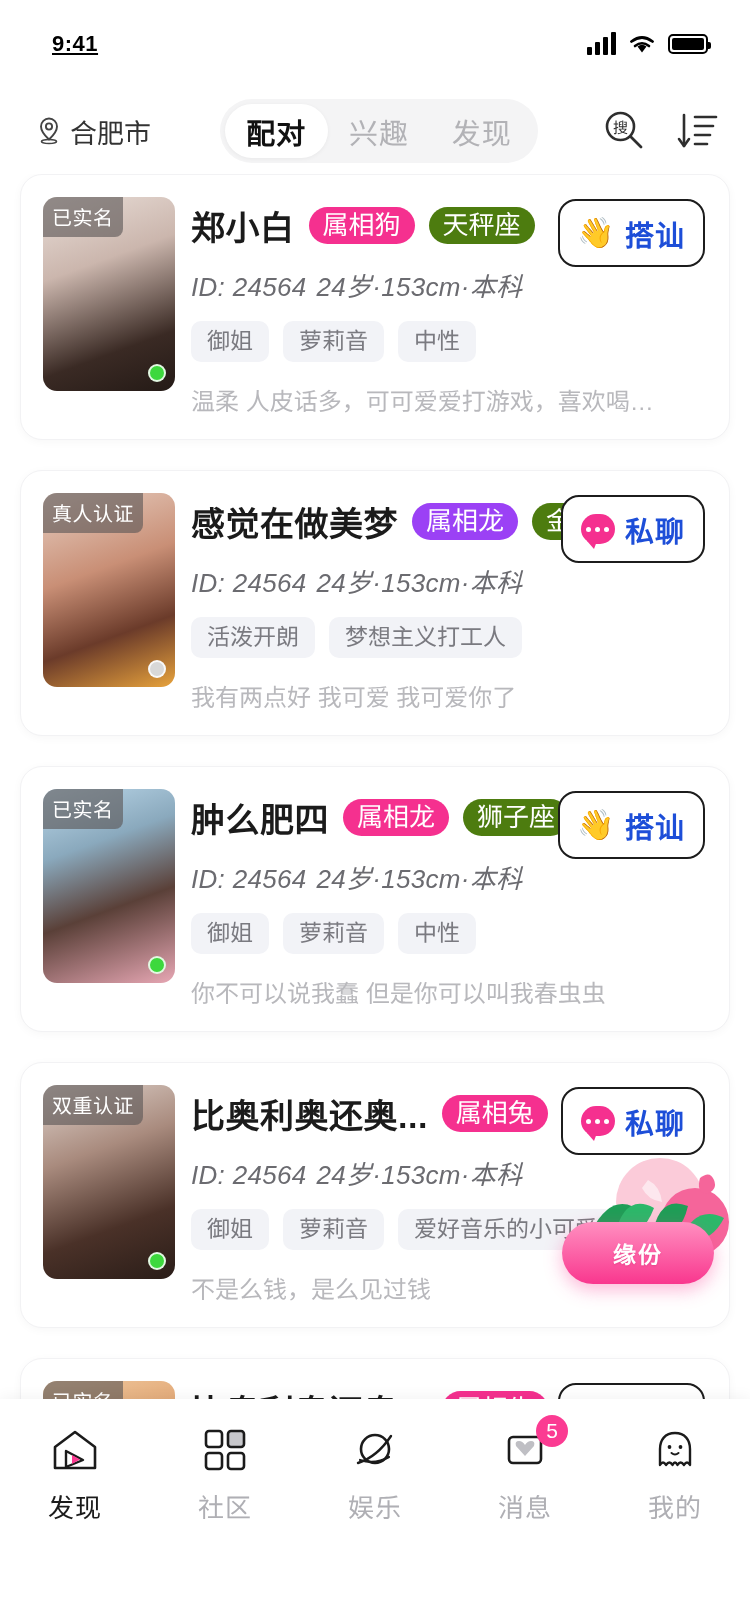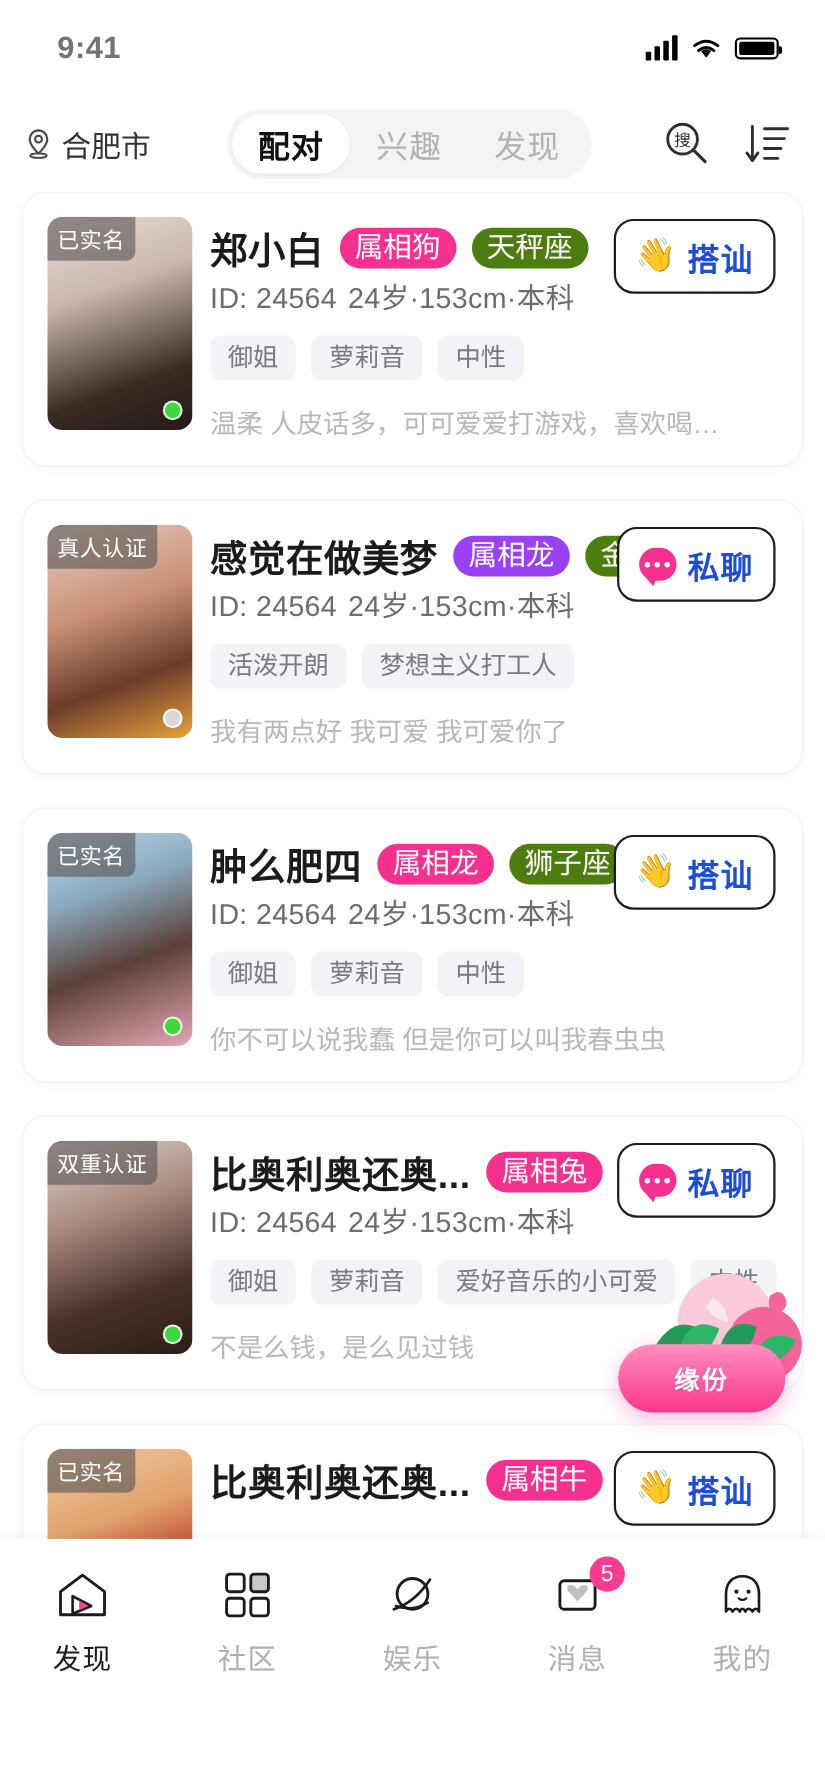--- a/index.html
+++ b/index.html
@@ -18,22 +18,23 @@
   }
 
   
   .statusbar {
     height: 88px;
     display: flex; align-items: center;
     justify-content: space-between;
     padding: 0 42px 0 52px;
   }
   .status-time {
-    font-size: 28px; font-weight: bold; color: #737373;
+    font-size: 22px; font-weight: bold; color: #000000;
     letter-spacing: 0.5px;
+    text-decoration: underline;
   }
   .status-icons { display: flex; align-items: center; gap: 12px; }
   .sig { display: flex; align-items: flex-end; gap: 3px; height: 22px; }
   .sig i { display: block; width: 5px; background: #000; border-radius: 1px; }
   .sig i:nth-child(1) { height: 8px; }
   .sig i:nth-child(2) { height: 13px; }
   .sig i:nth-child(3) { height: 18px; }
   .sig i:nth-child(4) { height: 23px; }
   .batt {
     width: 40px; height: 20px; border: 2px solid #000;
@@ -41,21 +42,21 @@
   }
   .batt::after {
     content: ""; position: absolute; right: -5px; top: 6px;
     width: 3px; height: 7px; background: #000; border-radius: 0 2px 2px 0;
   }
   .batt i { display: block; width: 100%; height: 100%; background: #000; border-radius: 2px; }
 
   
   .header {
     height: 86px; display: flex; align-items: center;
-    padding: 0 28px 0 22px; gap: 14px;
+    padding: 0 28px 0 36px; gap: 14px;
   }
   .loc {
     display: flex; align-items: center; gap: 8px;
     font-size: 27px; color: #333; white-space: nowrap;
     width: 170px;
   }
   .tabs {
     flex: 1;
     display: flex; align-items: center;
     background: #F4F4F5; border-radius: 42px;
@@ -119,22 +120,22 @@
     text-overflow: ellipsis; letter-spacing: 0.5px;
   }
   .pill {
     font-size: 26px; color: #fff; border-radius: 20px;
     padding: 5px 14px 6px; white-space: nowrap; line-height: 1;
   }
   .pill.zodiac { background: #F5308F; }
   .pill.constel { background: #4d7c0f; }
 
   .meta {
-    font-size: 26px; color: #6B6B70;
-    letter-spacing: 0.3px; white-space: nowrap;
+    margin-top: 16px; font-size: 26px; color: #6B6B70;
+    letter-spacing: 0.3px; white-space: nowrap; font-style: italic;
   }
   .meta .gap { display: inline-block; width: 10px; }
 
   .chips { margin-top: 18px; display: flex; gap: 14px; flex-wrap: nowrap; }
   .chip {
     background: #F2F3F7; color: #7A7A80; font-size: 23px;
     border-radius: 10px; padding: 9px 16px; white-space: nowrap; line-height: 1;
   }
 
   .desc {

